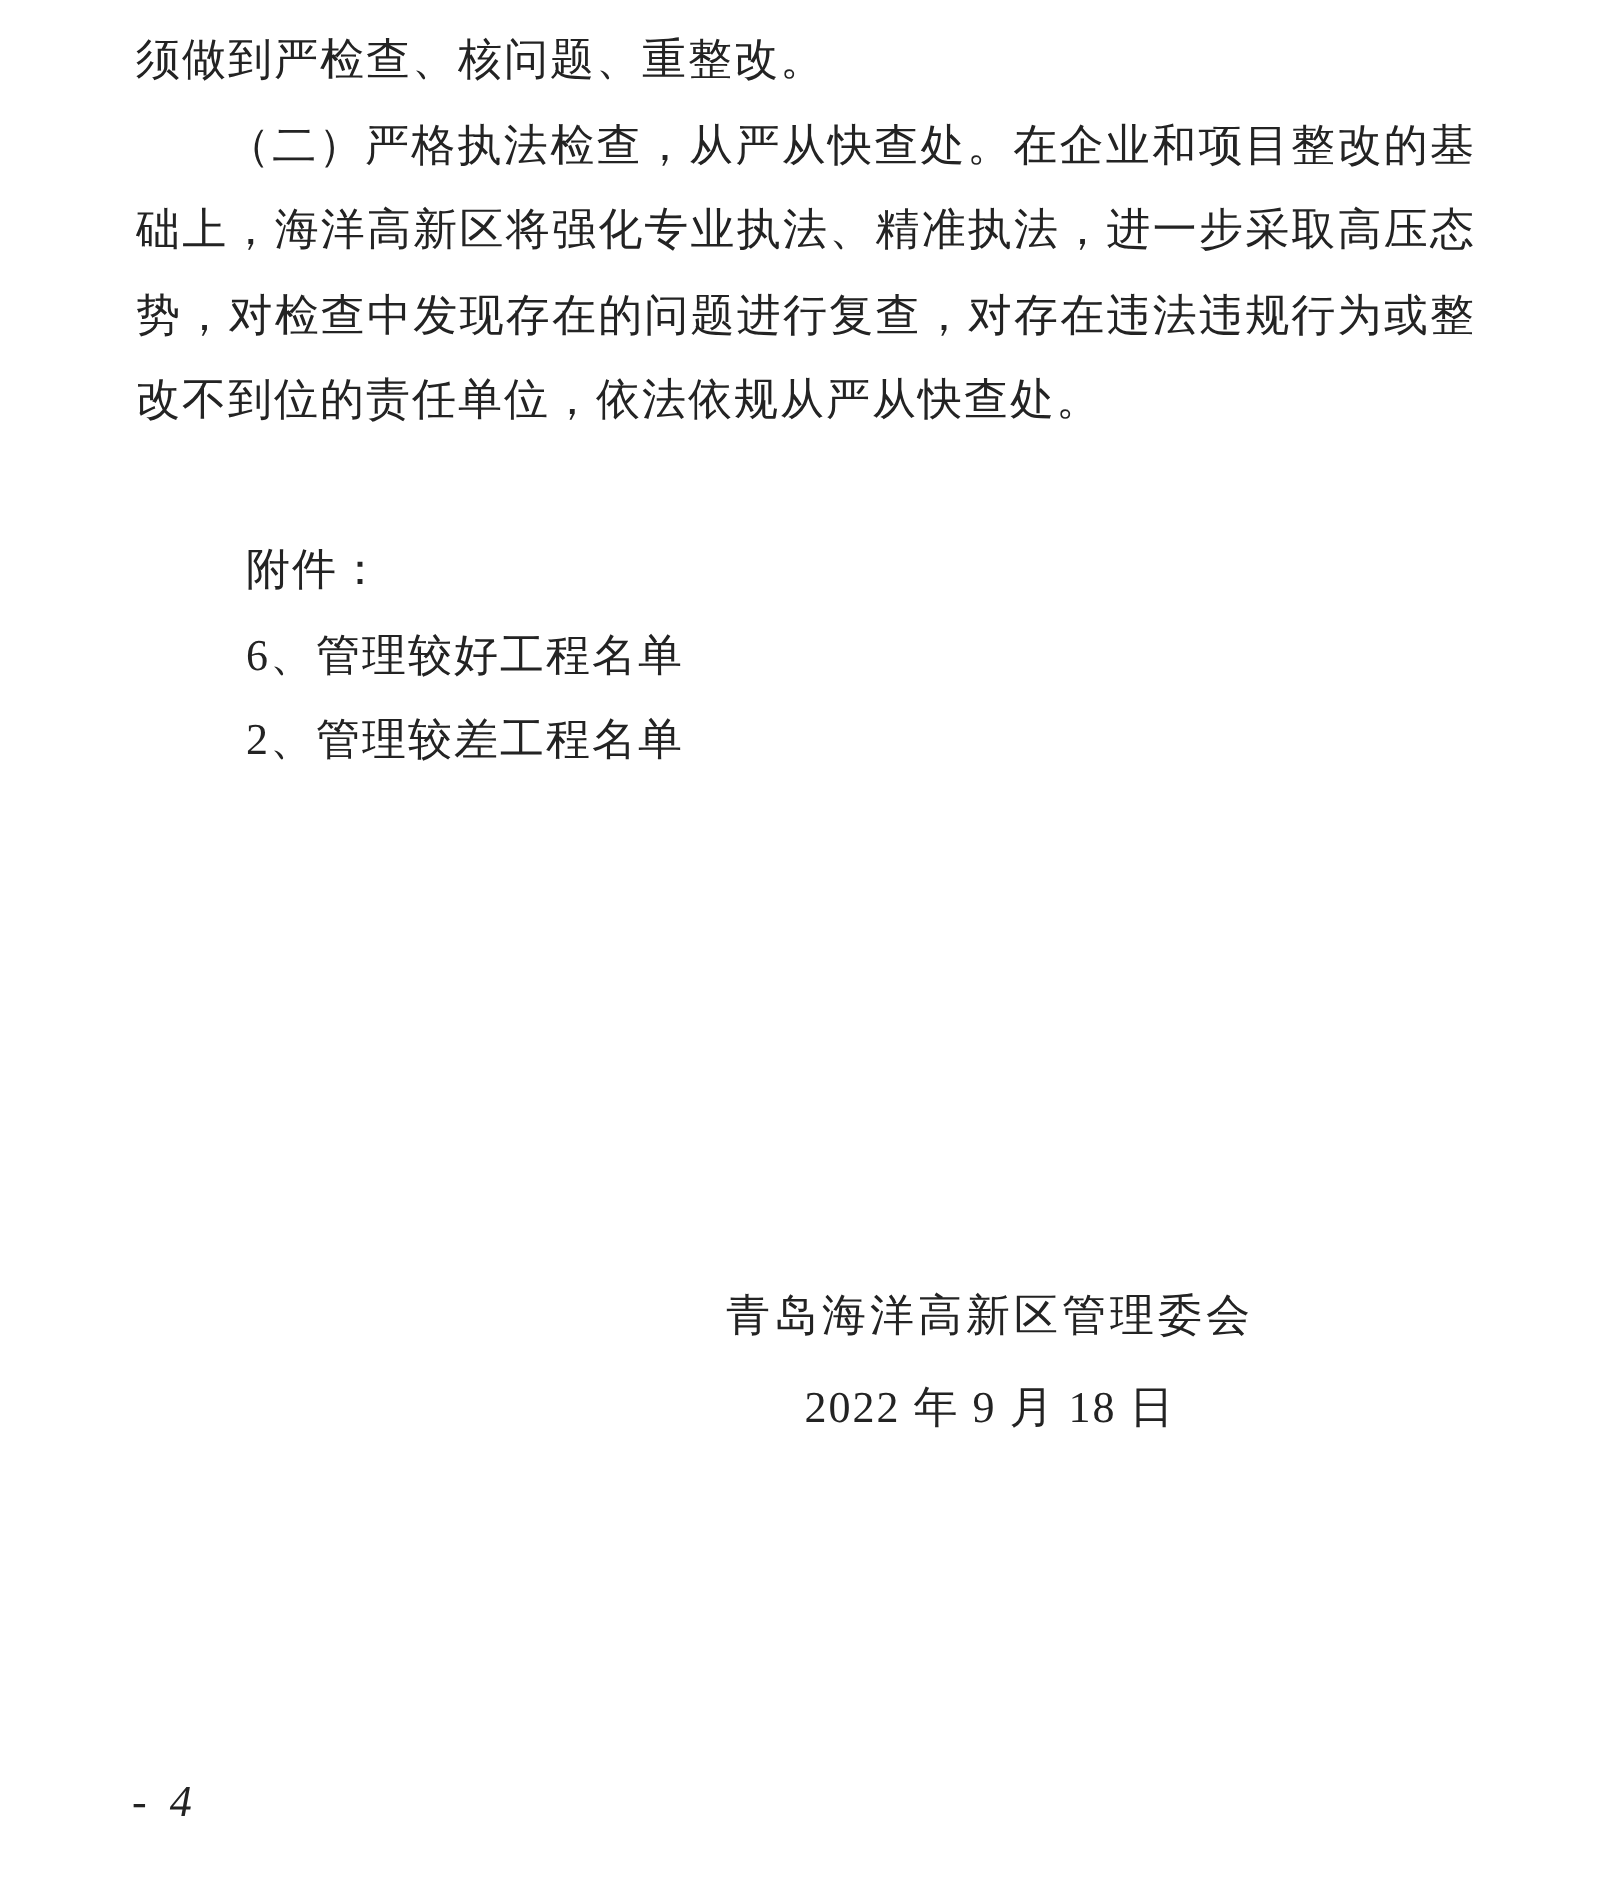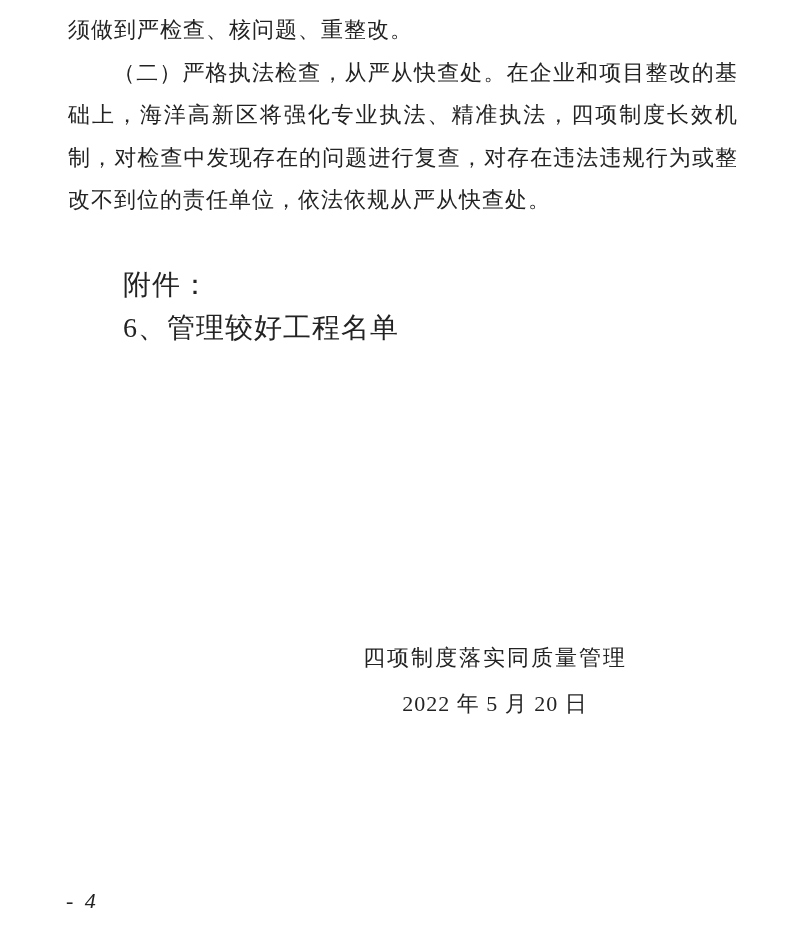--- a/index.html
+++ b/index.html
@@ -33,21 +33,21 @@
   .body-par.indent {
     text-indent: 45px;
   }
   .attachments {
     margin-top: 42.5px;
   }
   .attachment-label,
   .attachment-item {
     margin: 0;
     padding-left: 55px;
-    font-size: 28px;
+    font-size: 22px;
     line-height: 42.5px;
     letter-spacing: 1px;
   }
   .signature {
     position: absolute;
     top: 637px;
     left: 325px;
     width: 340px;
     text-align: center;
     font-size: 22px;
@@ -76,27 +76,28 @@
     font-style: italic;
   }
 </style>
 </head>
 <body>
 
 <div class="page">
 
   <div class="content">
     <p class="body-par">须做到严检查、核问题、重整改。</p>
-    <p class="body-par indent">（二）严格执法检查，从严从快查处。在企业和项目整改的基础上，海洋高新区将强化专业执法、精准执法，四项制度长效机制，对检查中发现存在的问题进行复查，对存在违法违规行为或整改不到位的责任单位，依法依规从严从快查处。</p>
+    <p class="body-par indent">（二）严格执法检查，从严从快查处。在企业和项目整改的基础上，海洋高新区将强化专业执法、精准执法，进一步采取高压态势，对检查中发现存在的问题进行复查，对存在违法违规行为或整改不到位的责任单位，依法依规从严从快查处。</p>
 
     <div class="attachments">
       <p class="attachment-label">附件：</p>
       <p class="attachment-item">6、管理较好工程名单</p>
+      <p class="attachment-item">2、管理较差工程名单</p>
     </div>
   </div>
 
-  <div class="signature">四项制度落实同质量管理</div>
+  <div class="signature">青岛海洋高新区管理委会</div>
 
-  <div class="date">2022 年 5 月 20 日</div>
+  <div class="date">2022 年 9 月 18 日</div>
 
   <div class="page-number">- 4</div>
 
 </div>
 
 </body></html>

